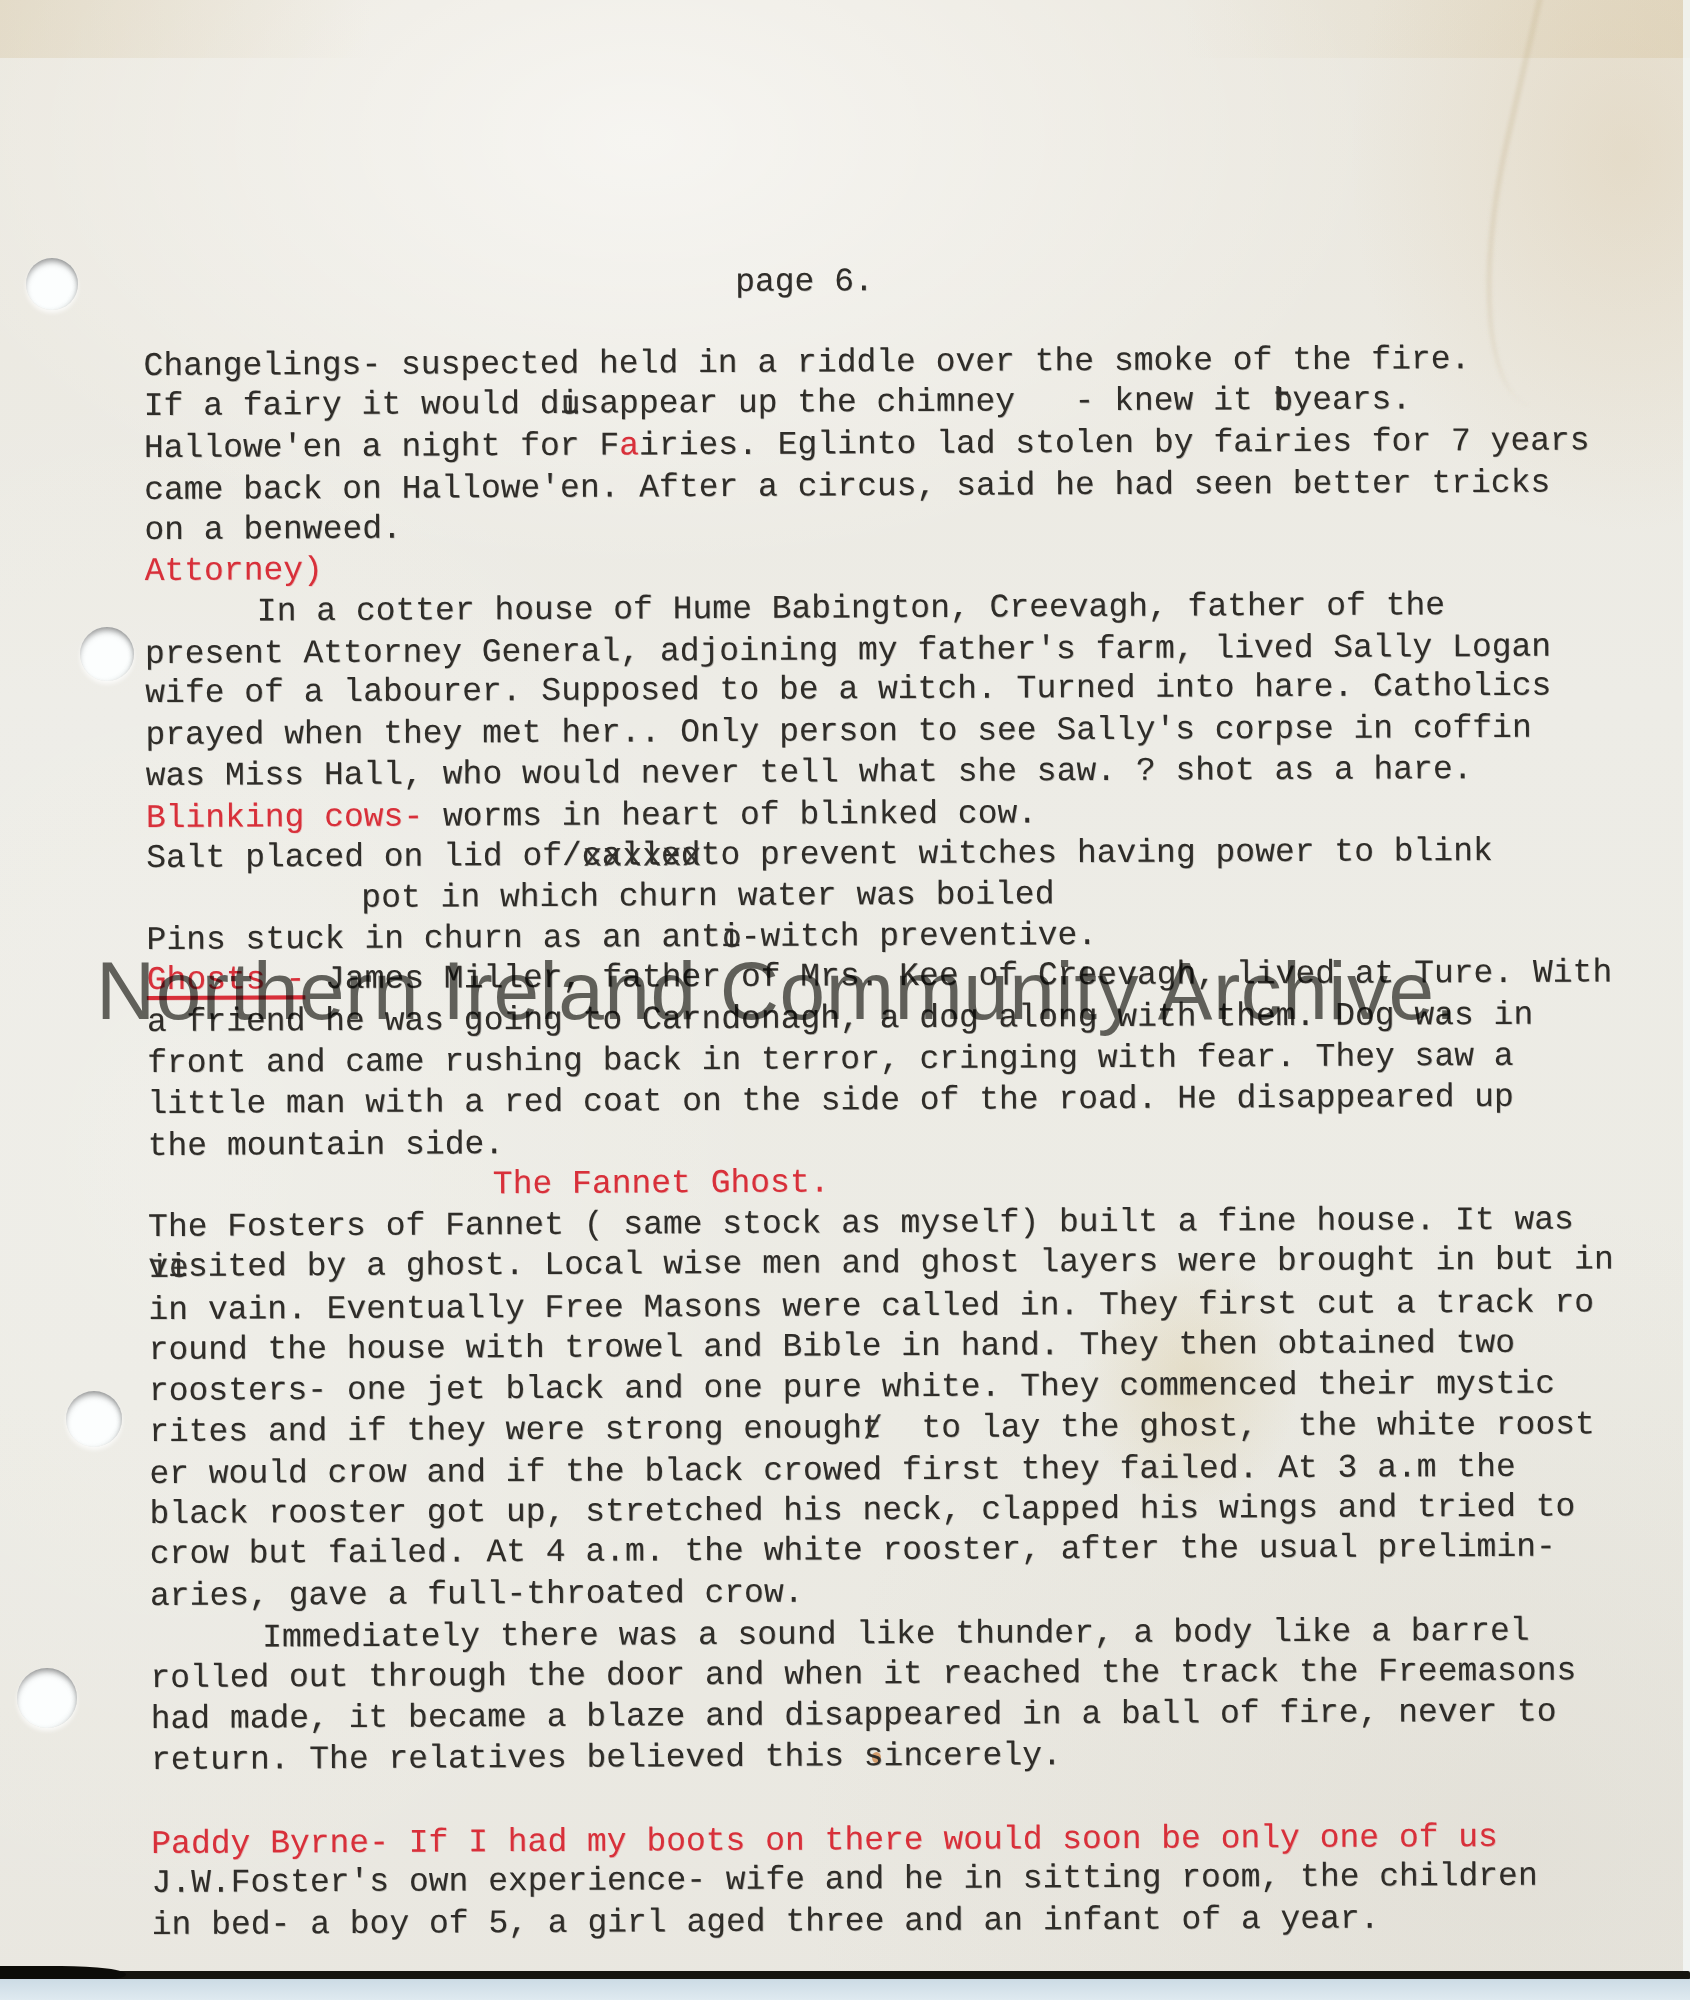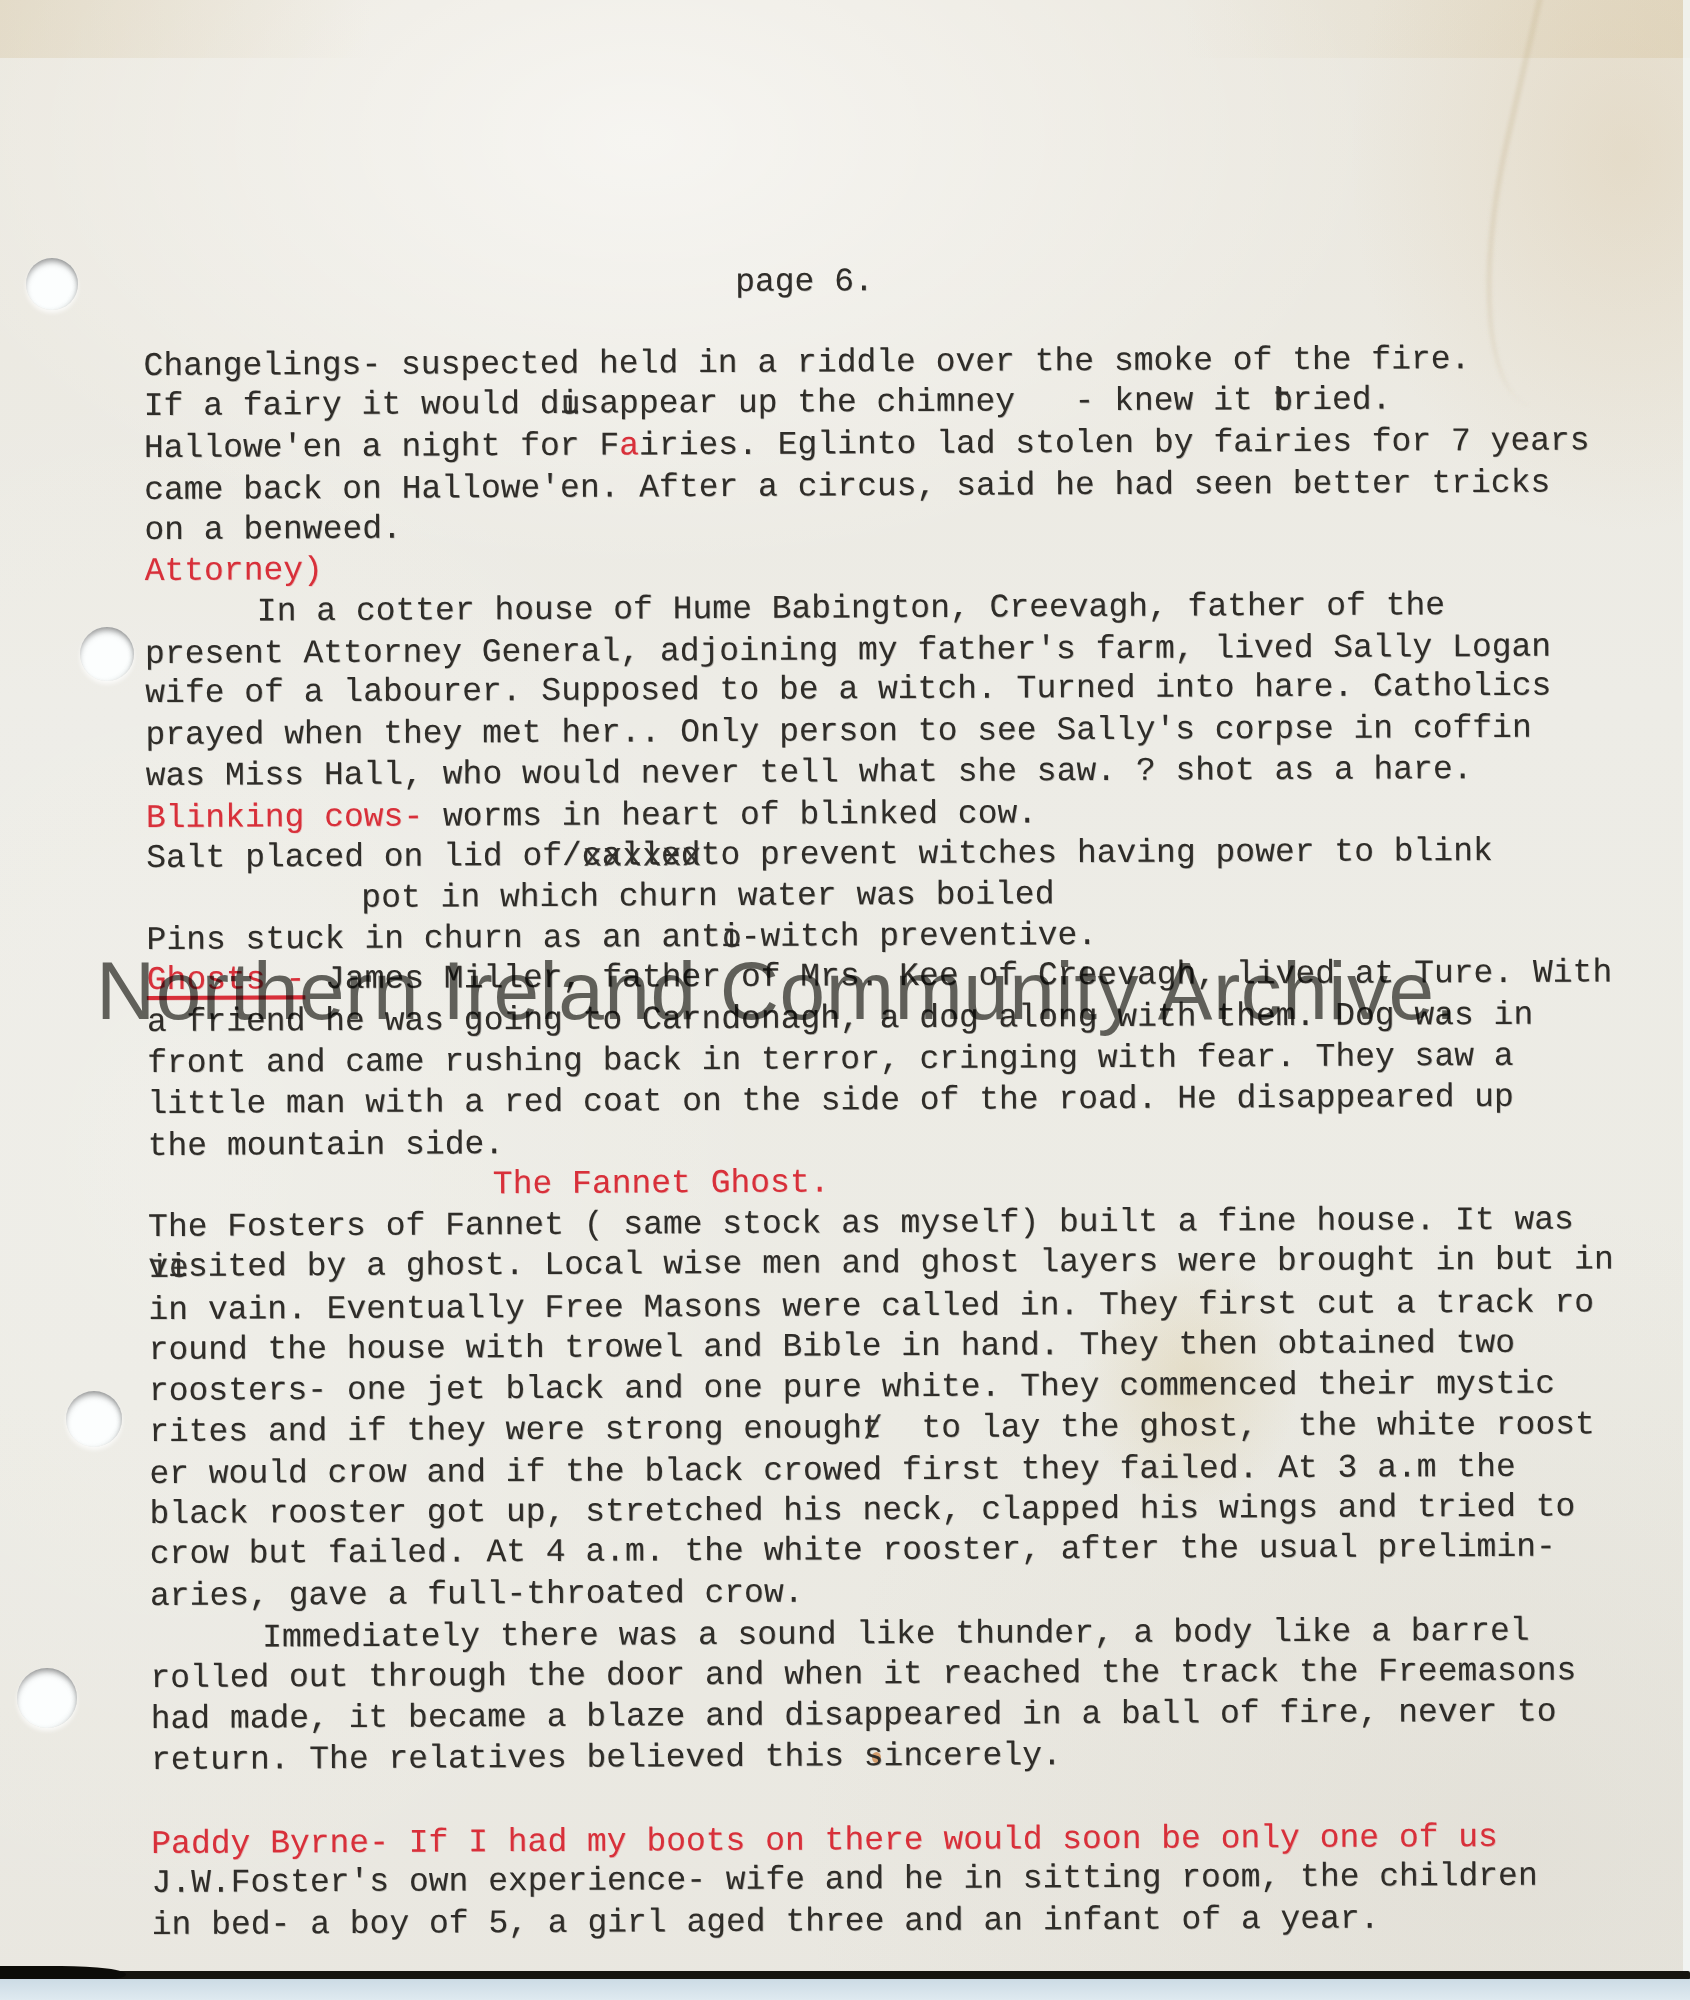--- a/index.html
+++ b/index.html
@@ -73,21 +73,21 @@
   <div class="fx right-strip"></div>
 
   <div class="hole hole-1"></div>
   <div class="hole hole-2"></div>
   <div class="hole hole-3"></div>
   <div class="hole hole-4"></div>
 
   <div class="text-block">
       <div class="line" style="padding-left: 592px;"><span>page 6.</span></div>
       <div class="line" style="margin-top: 41px;"><span>Changelings- suspected held in a riddle over the smoke of the fire.</span></div>
-      <div class="line"><span>If a fairy it would d</span><span class="overstrike" data-over="u">i</span><span>sappear up the chimney   - knew it </span><span class="overstrike" data-over="b">t</span><span>ried.</span></div>
+      <div class="line"><span>If a fairy it would d</span><span class="overstrike" data-over="u">i</span><span>sappear up the chimney   - knew it </span><span class="overstrike" data-over="b">t</span><span>years.</span></div>
       <div class="line"><span>Hallowe'en a night for F</span><span class="red">a</span><span>iries. Eglinto lad stolen by fairies for 7 years</span></div>
       <div class="line"><span>came back on Hallowe'en. After a circus, said he had seen better tricks</span></div>
       <div class="line"><span>on a benweed.</span></div>
       <div class="line"><span class="red">Attorney)</span></div>
       <div class="line" style="padding-left: 112px;"><span>In a cotter house of Hume Babington, Creevagh, father of the</span></div>
       <div class="line"><span>present Attorney General, adjoining my father's farm, lived Sally Logan</span></div>
       <div class="line"><span>wife of a labourer. Supposed to be a witch. Turned into hare. Catholics</span></div>
       <div class="line"><span>prayed when they met her.. Only person to see Sally's corpse in coffin</span></div>
       <div class="line"><span>was Miss Hall, who would never tell what she saw. ? shot as a hare.</span></div>
       <div class="line"><span class="red">Blinking cows-</span><span> worms in heart of blinked cow.</span></div>

